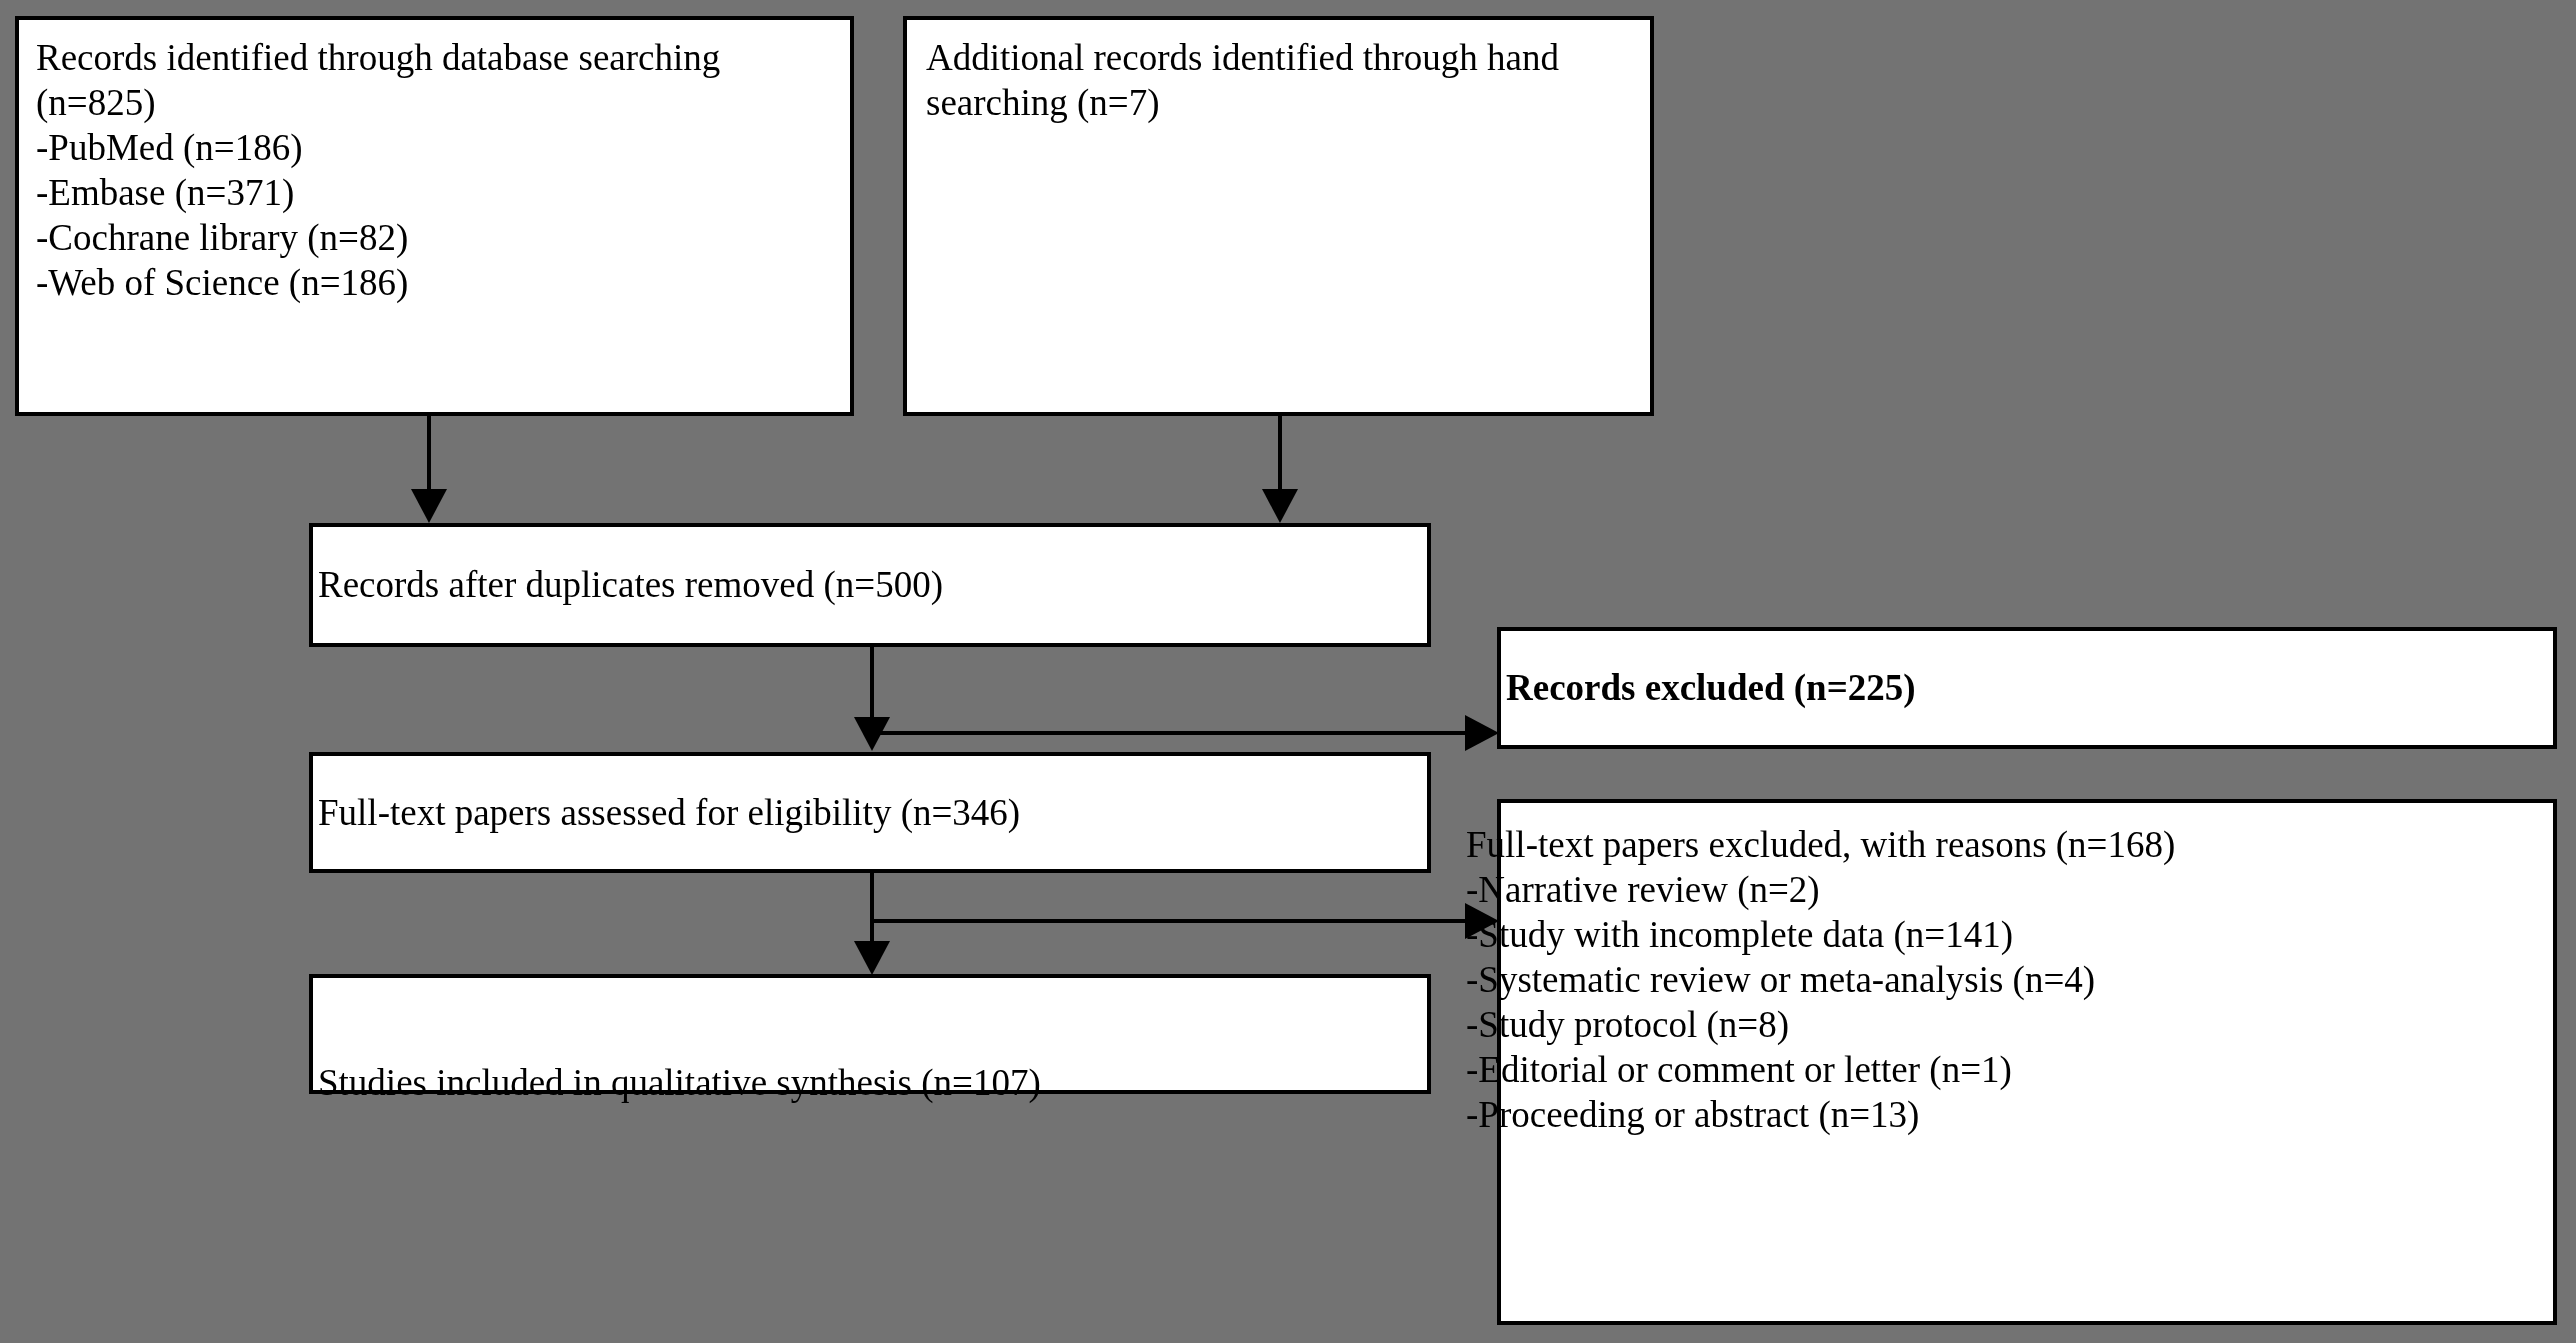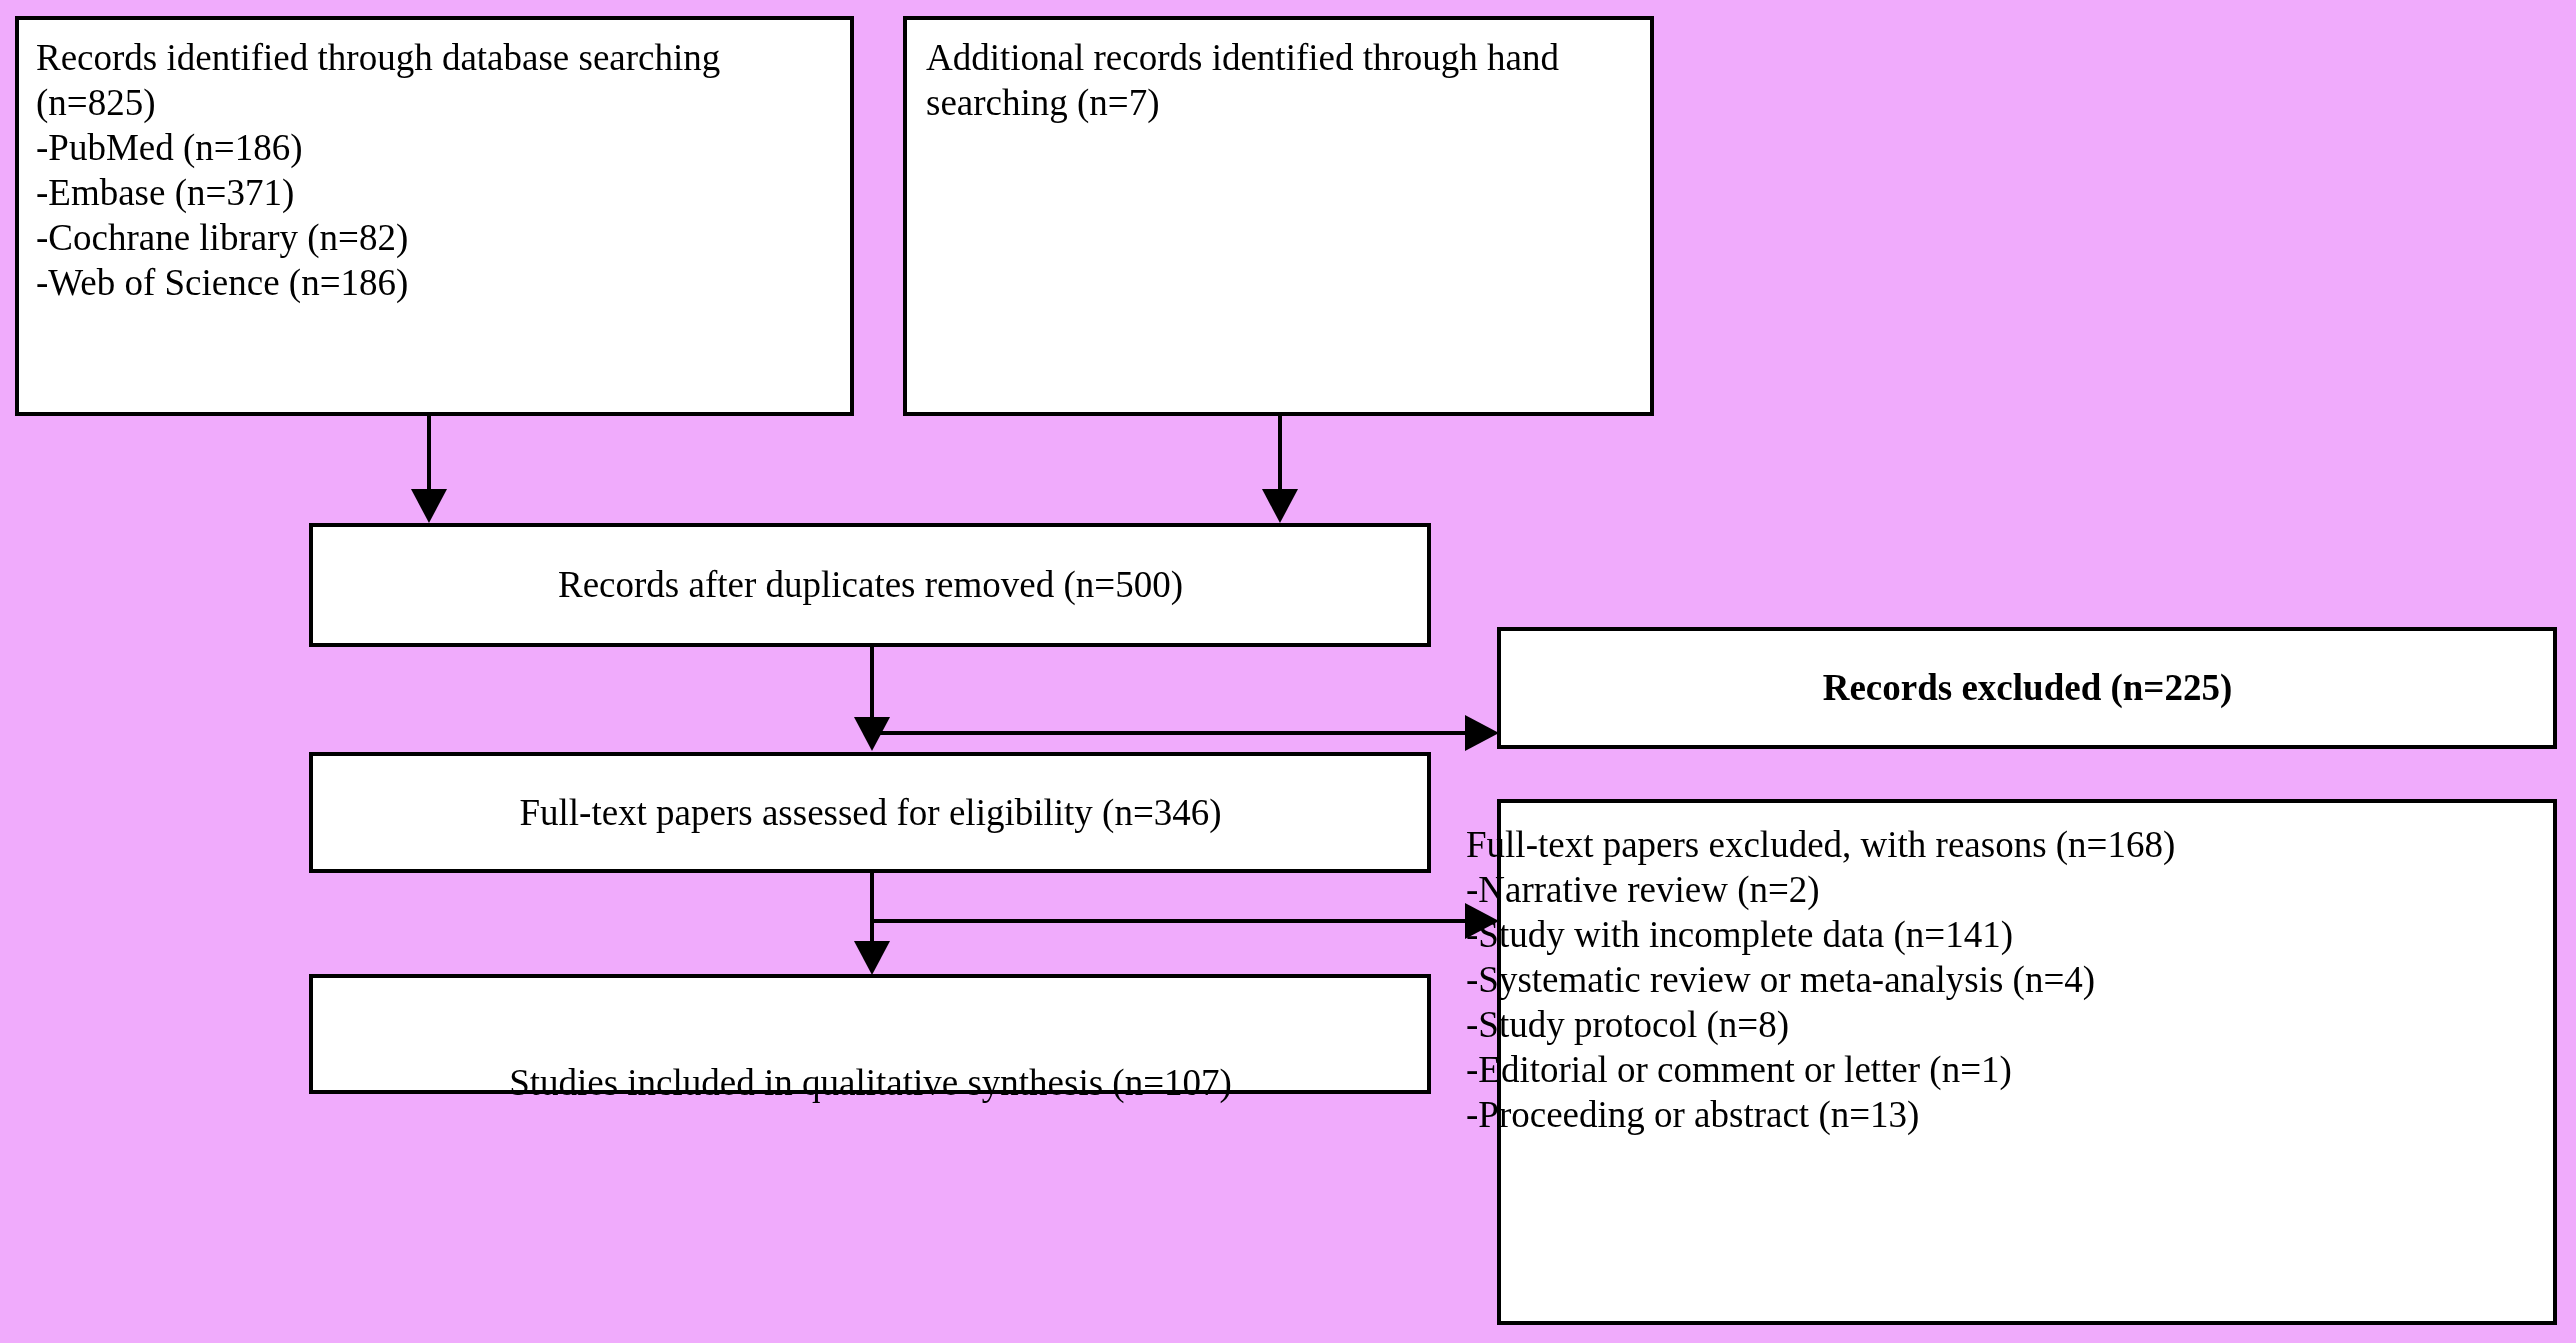--- a/index.html
+++ b/index.html
@@ -9,39 +9,39 @@
     background: #ffffff;
   }
   body {
     font-family: "Liberation Serif", "DejaVu Serif", serif;
     color: #000000;
   }
   #diagram {
     position: relative;
     width: 2576px;
     height: 1344px;
-    background: #f0abfc;
+    background: #737373;
     overflow: hidden;
   }
   .box {
     position: absolute;
     box-sizing: border-box;
     border: 4.3px solid #000000;
     background: #ffffff;
   }
   .box-text {
     position: absolute;
     box-sizing: border-box;
     white-space: pre-wrap;
     font-size: 37px;
     line-height: 1.215;
     color: #000000;
   }
   .text-left   { text-align: left; }
-  .text-center { text-align: center; }
+  .text-center { text-align: left; }
 
   
   .vline {
     position: absolute;
     background: #000000;
     width: 4.3px;
   }
   .hline {
     position: absolute;
     background: #000000;

